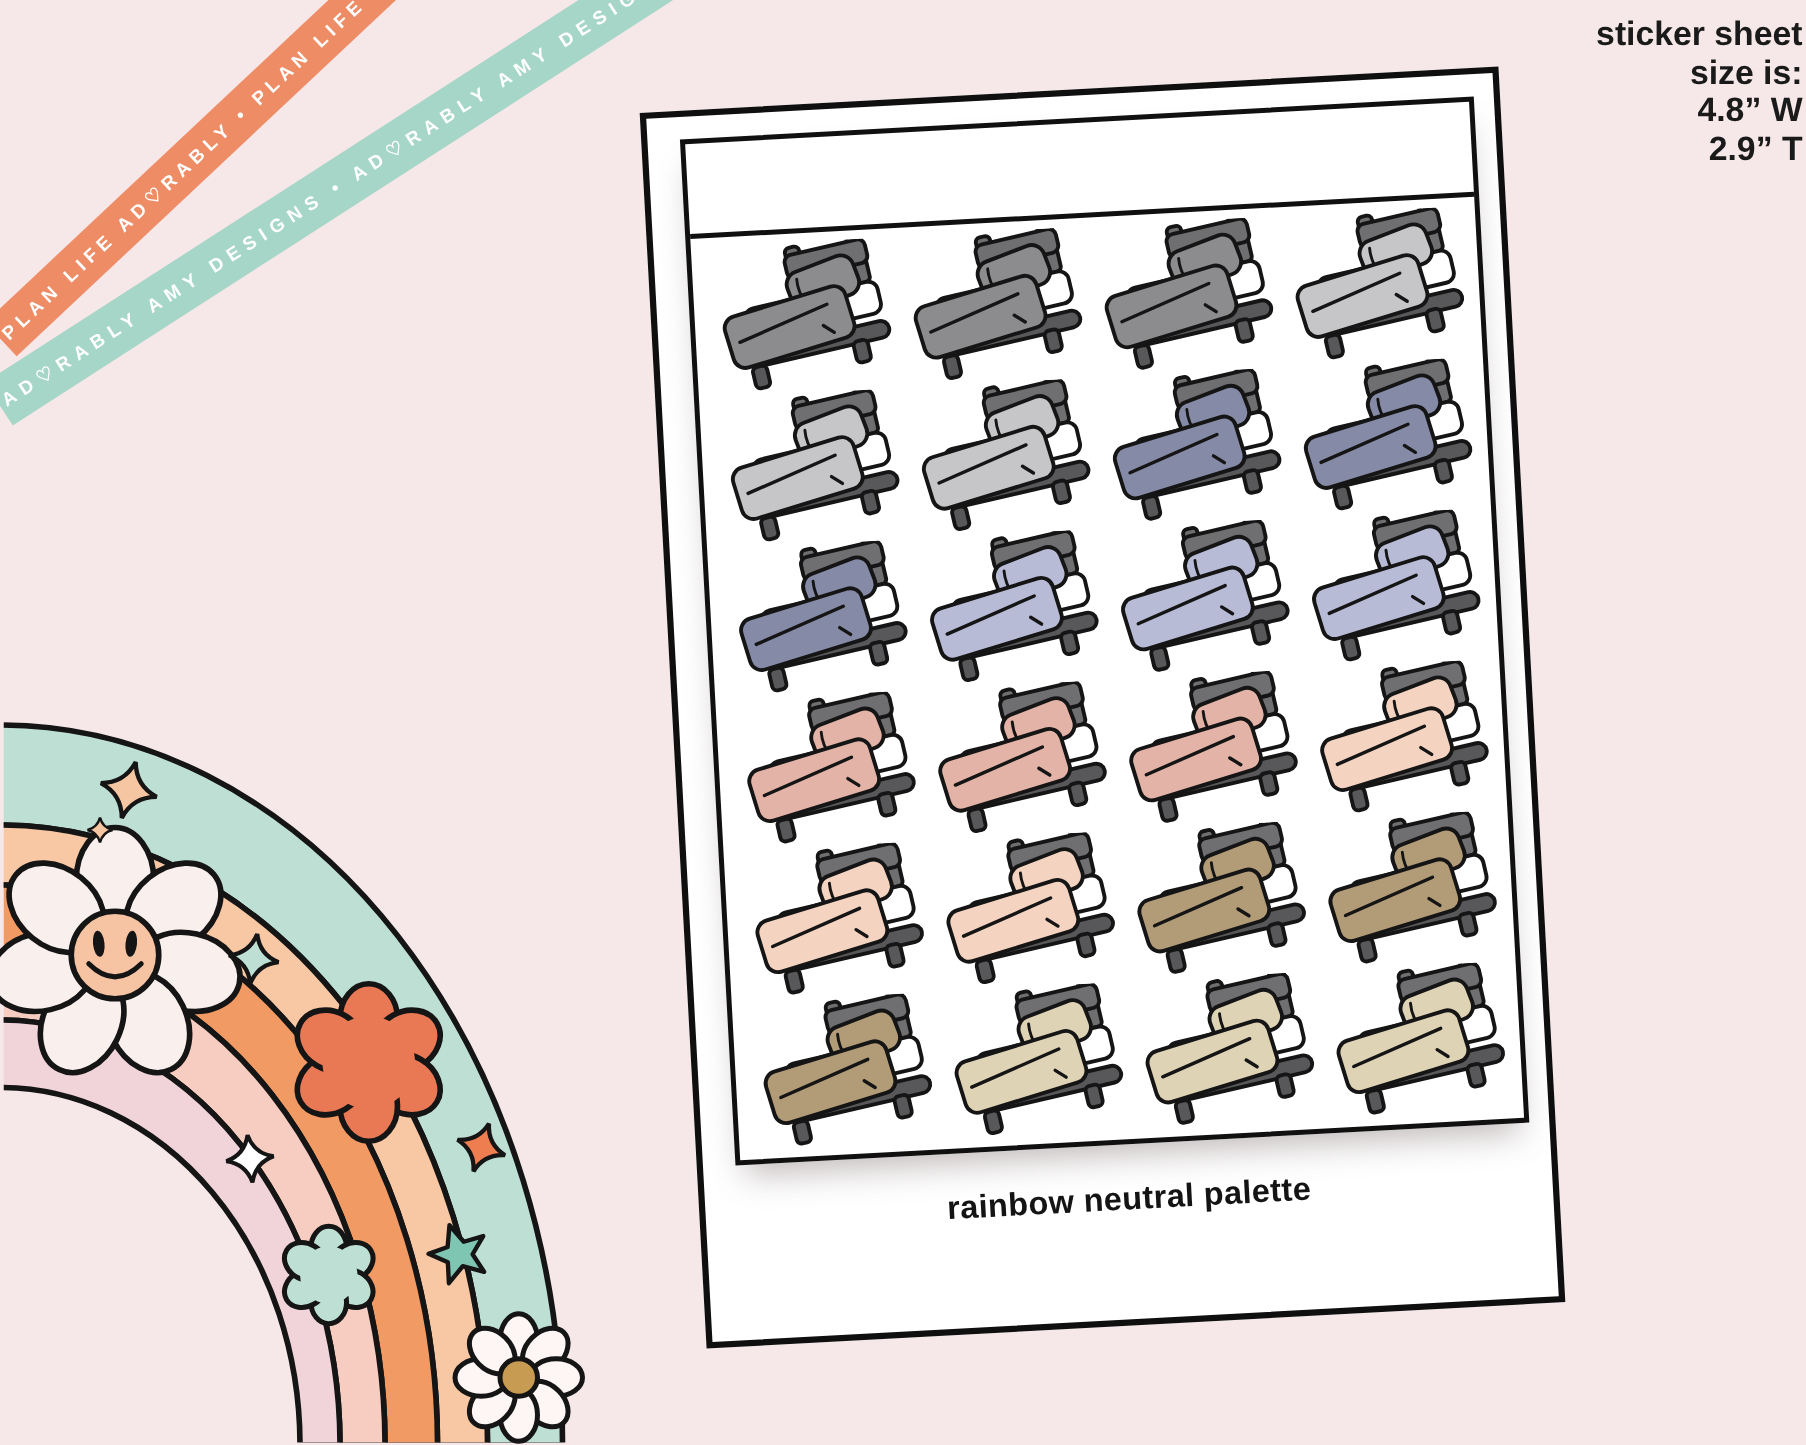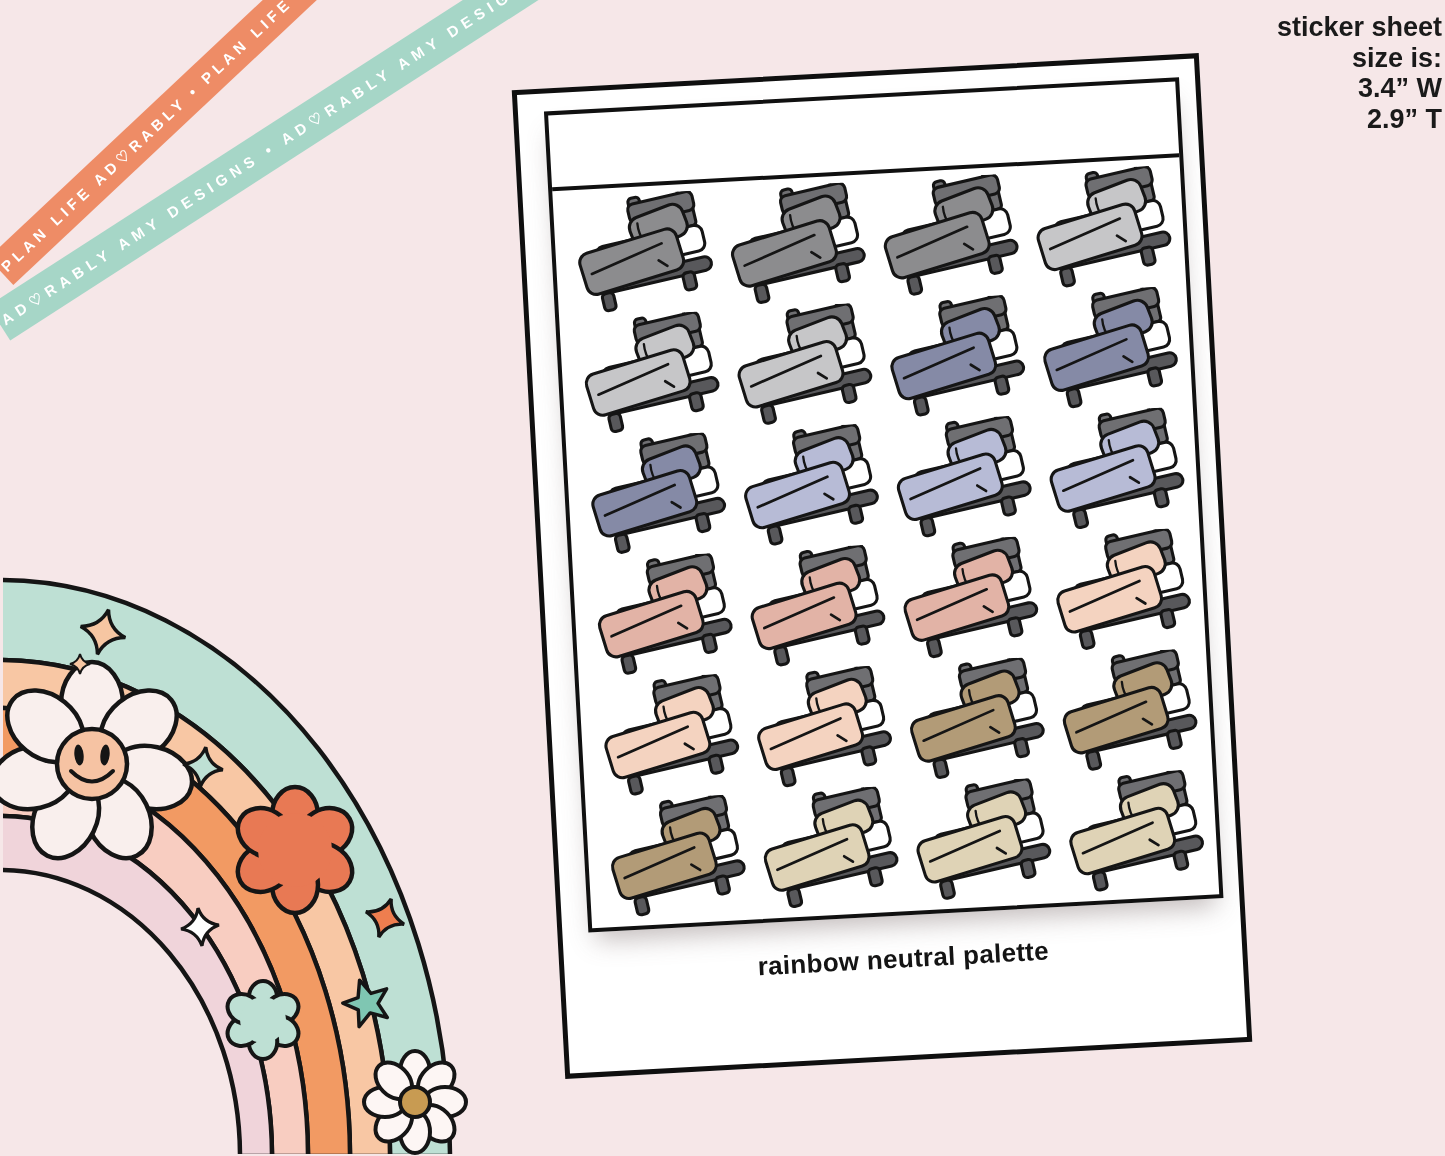--- a/index.html
+++ b/index.html
@@ -105,21 +105,21 @@
 <div class="ribbon orange" style="background: rgb(238, 140, 102);">
   <span>PLAN LIFE AD♡RABLY • PLAN LIFE AD♡RABLY • PLAN LIFE</span>
 </div>
 <div class="ribbon teal" style="background: rgb(166, 214, 199);">
   <span>AD♡RABLY AMY DESIGNS • AD♡RABLY AMY DESIGNS • AD♡RABLY AMY</span>
 </div>
 
 <div class="size-note">
   <div>sticker sheet</div>
   <div>size is:</div>
-  <div>3.4” W</div>
+  <div>4.8” W</div>
   <div>2.9” T</div>
 </div>
 
 <svg class="rainbow" viewBox="0 0 470 600">
   <defs>
       <clipPath id="ringclip">
         <rect x="3" y="0" width="467" height="598"></rect>
       </clipPath>
     </defs>
   <g id="rings" clip-path="url(#ringclip)">

